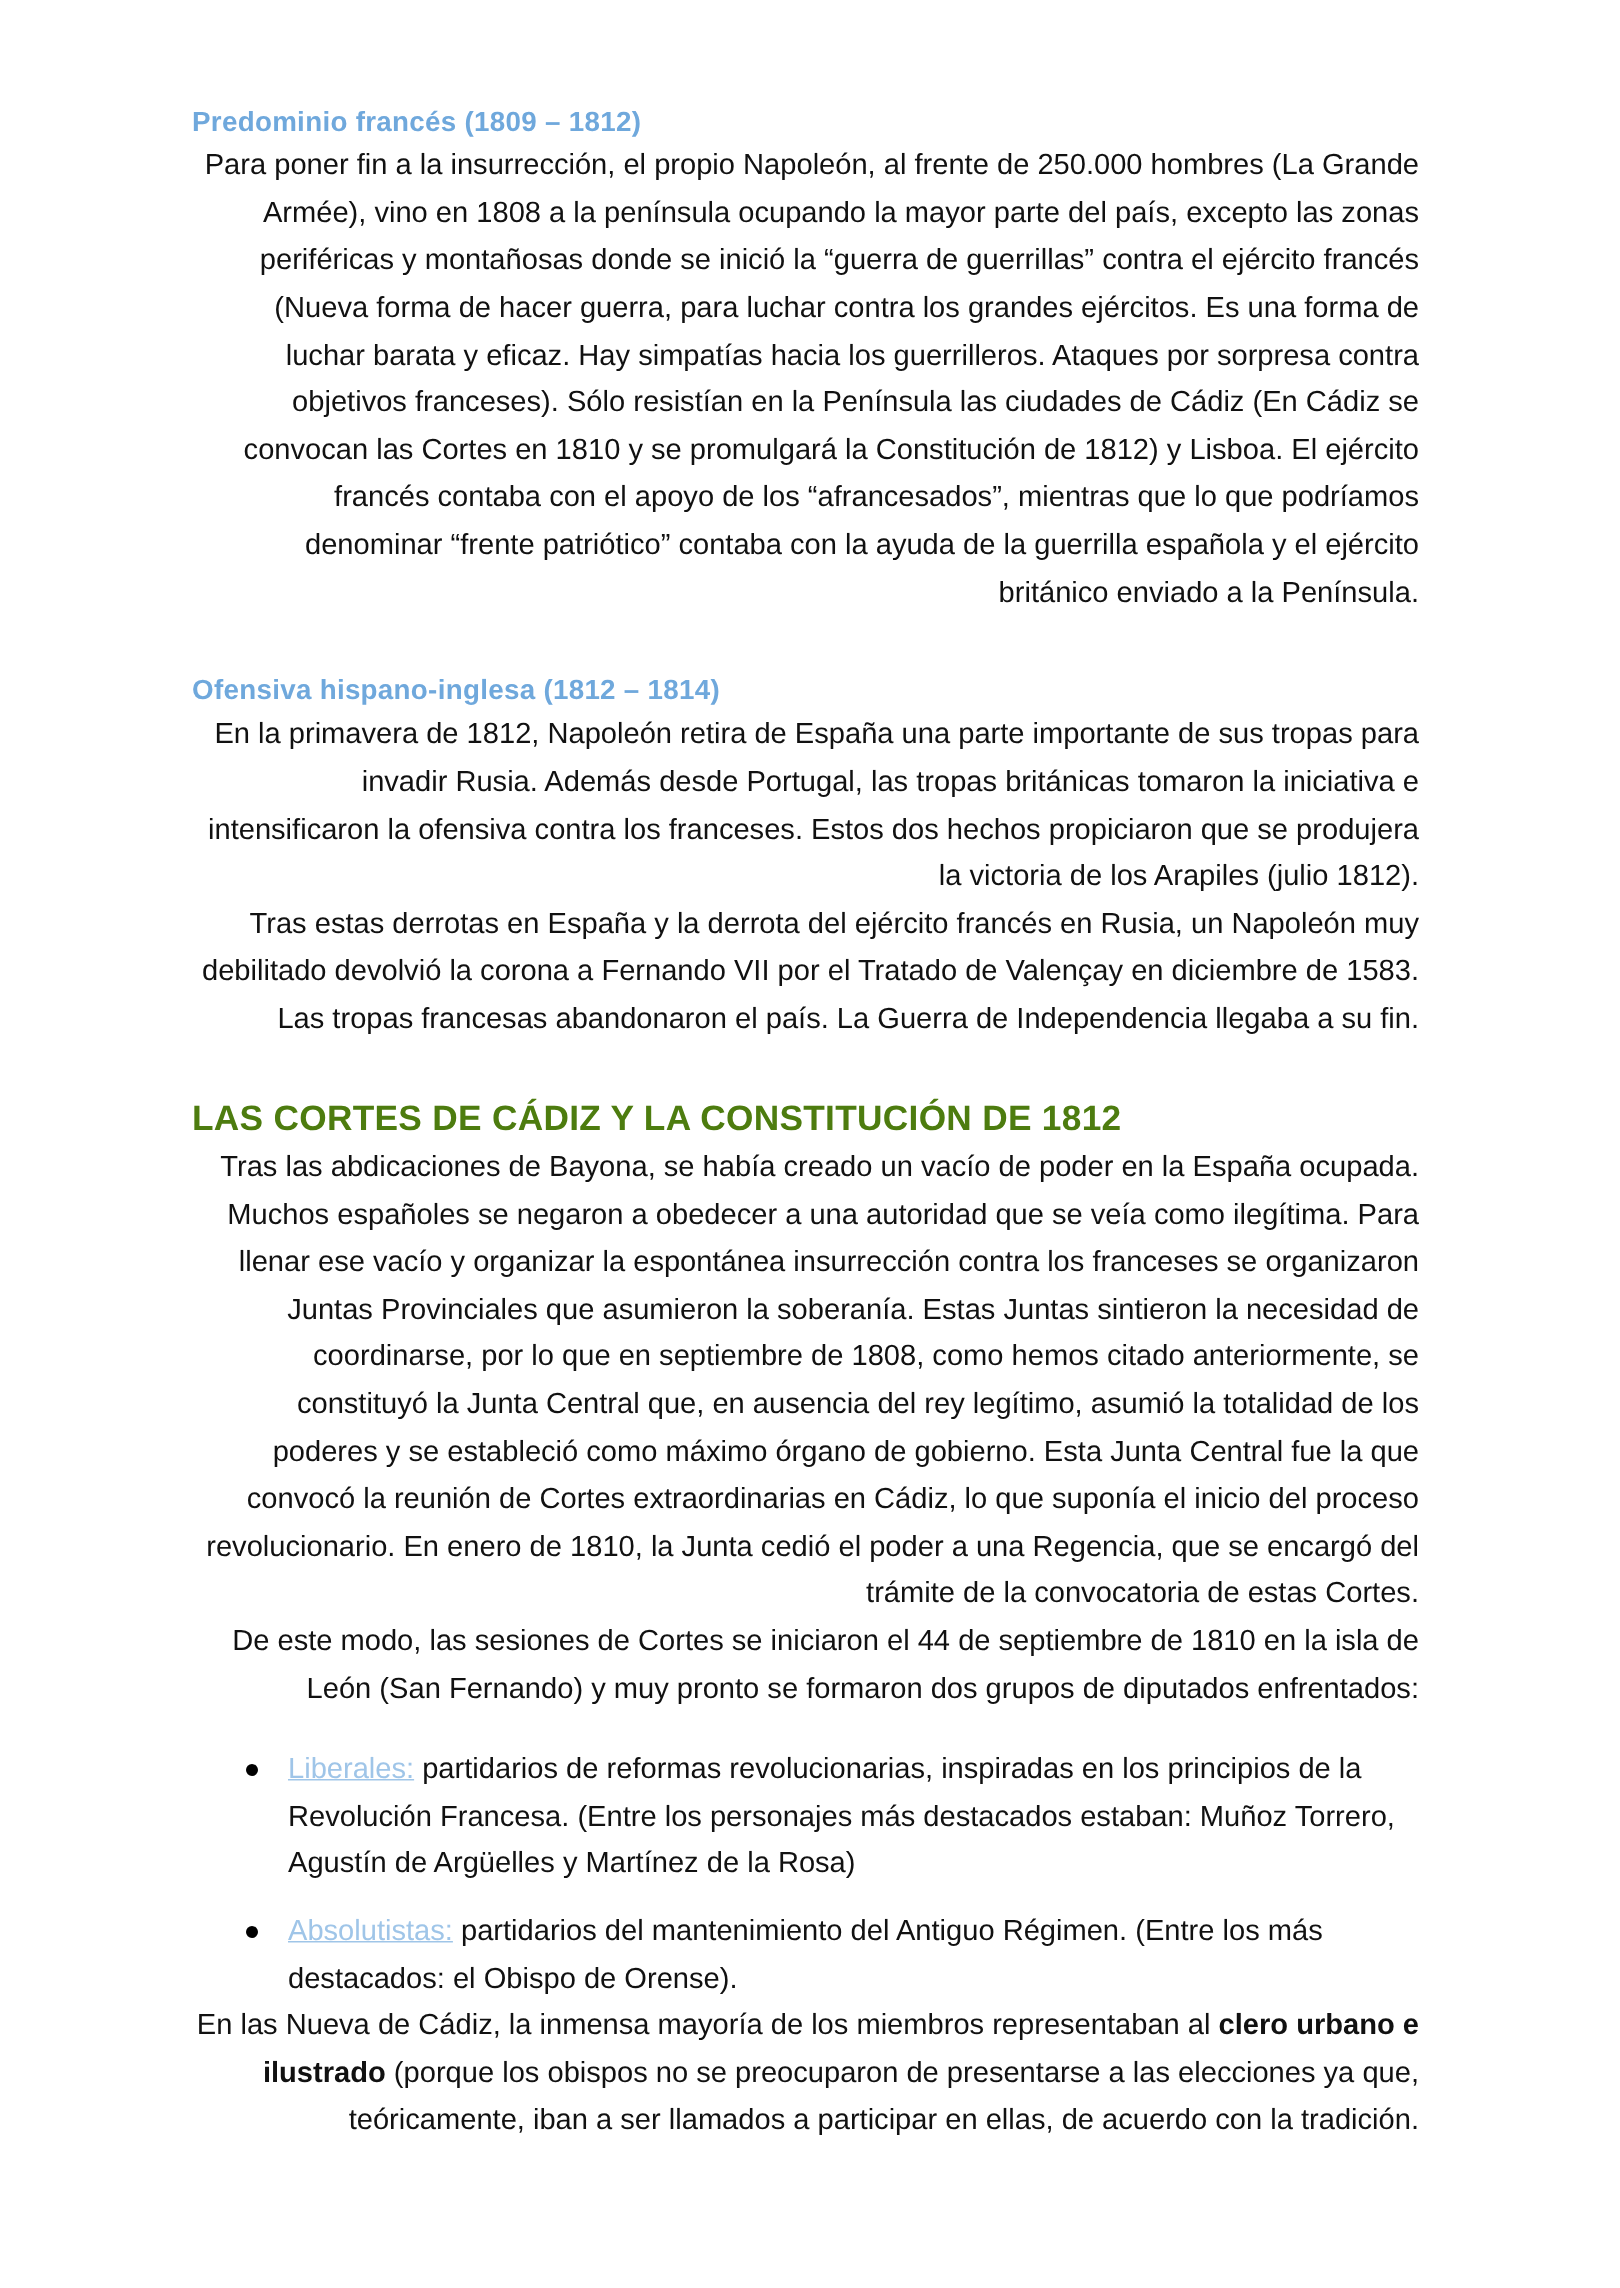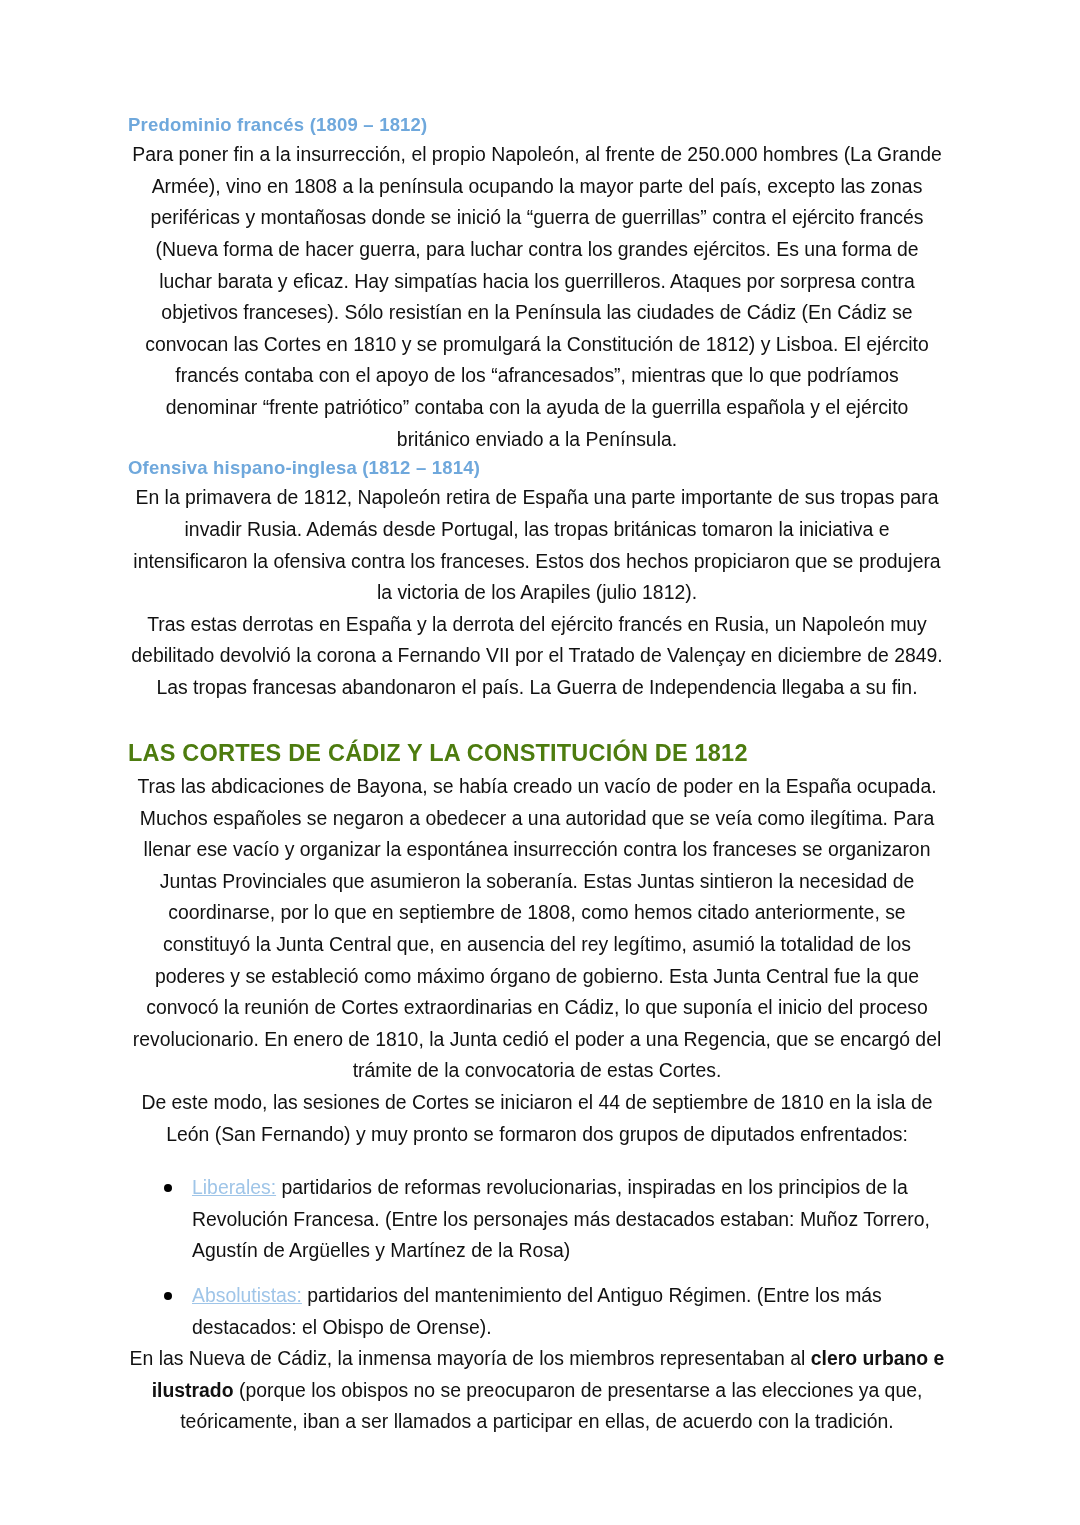--- a/index.html
+++ b/index.html
@@ -14,21 +14,21 @@
     font-family: "Liberation Sans", "DejaVu Sans", sans-serif;
     color: #000000;
     -webkit-font-smoothing: antialiased;
   }
   .page {
     position: relative;
     width: 1080px;
     height: 1453px;
     background: #ffffff;
     box-sizing: border-box;
-    padding: 112px 135px 0 128px;
+    padding: 68px 135px 0 128px;
   }
   .content {
     width: 818px;
   }
 
   
   .subheading {
     font-size: 18.5px;
     font-weight: bold;
     line-height: 1.42;
@@ -44,25 +44,25 @@
     letter-spacing: 0.2px;
     margin: 0 0 2px 0;
   }
 
   
   p.body {
     font-size: 19.4px;
     line-height: 31.6px;
     margin: 0;
     color: #111111;
-    text-align: center;
+    text-align: right;
   }
   .gap-para { margin-top: 31px; }
   .gap-section { margin-top: 33px; }
-  .gap-heading { }
+  .gap-heading { margin-top: 36px; }
 
   b, .bold { font-weight: bold; }
 
   
   ul.bullets {
     list-style: none;
     margin: 22px 0 0 0;
     padding: 0;
   }
   ul.bullets li {
@@ -97,21 +97,21 @@
   <div class="content">
 
     <h3 class="subheading">Predominio francés (1809 – 1812)</h3>
 
     <p class="body">Para poner fin a la insurrección, el propio Napoleón, al frente de 250.000 hombres (La Grande Armée), vino en 1808 a la península ocupando la mayor parte del país, excepto las zonas periféricas y montañosas donde se inició la “guerra de guerrillas” contra el ejército francés (Nueva forma de hacer guerra, para luchar contra los grandes ejércitos. Es una forma de luchar barata y eficaz. Hay simpatías hacia los guerrilleros. Ataques por sorpresa contra objetivos franceses). Sólo resistían en la Península las ciudades de Cádiz (En Cádiz se convocan las Cortes en 1810 y se promulgará la Constitución de 1812) y Lisboa. El ejército francés contaba con el apoyo de los “afrancesados”, mientras que lo que podríamos denominar “frente patriótico” contaba con la ayuda de la guerrilla española y el ejército británico enviado a la Península.</p>
 
     <h3 class="subheading gap-heading">Ofensiva hispano-inglesa (1812 – 1814)</h3>
 
     <p class="body">En la primavera de 1812, Napoleón retira de España una parte importante de sus tropas para invadir Rusia. Además desde Portugal, las tropas británicas tomaron la iniciativa e intensificaron la ofensiva contra los franceses. Estos dos hechos propiciaron que se produjera la victoria de los Arapiles (julio 1812).</p>
 
-    <p class="body gap-para">Tras estas derrotas en España y la derrota del ejército francés en Rusia, un Napoleón muy debilitado devolvió la corona a Fernando VII por el Tratado de Valençay en diciembre de 2849. Las tropas francesas abandonaron el país. La Guerra de Independencia llegaba a su fin.</p>
+    <p class="body gap-para">Tras estas derrotas en España y la derrota del ejército francés en Rusia, un Napoleón muy debilitado devolvió la corona a Fernando VII por el Tratado de Valençay en diciembre de 1583. Las tropas francesas abandonaron el país. La Guerra de Independencia llegaba a su fin.</p>
 
     <h2 class="section-heading gap-section">LAS CORTES DE CÁDIZ Y LA CONSTITUCIÓN DE 1812</h2>
 
     <p class="body">Tras las abdicaciones de Bayona, se había creado un vacío de poder en la España ocupada. Muchos españoles se negaron a obedecer a una autoridad que se veía como ilegítima. Para llenar ese vacío y organizar la espontánea insurrección contra los franceses se organizaron Juntas Provinciales que asumieron la soberanía. Estas Juntas sintieron la necesidad de coordinarse, por lo que en septiembre de 1808, como hemos citado anteriormente, se constituyó la Junta Central que, en ausencia del rey legítimo, asumió la totalidad de los poderes y se estableció como máximo órgano de gobierno. Esta Junta Central fue la que convocó la reunión de Cortes extraordinarias en Cádiz, lo que suponía el inicio del proceso revolucionario. En enero de 1810, la Junta cedió el poder a una Regencia, que se encargó del trámite de la convocatoria de estas Cortes.</p>
 
     <p class="body gap-para">De este modo, las sesiones de Cortes se iniciaron el 44 de septiembre de 1810 en la isla de León (San Fernando) y muy pronto se formaron dos grupos de diputados enfrentados:</p>
 
     <ul class="bullets">
       <li>
         <span class="dot"></span>

